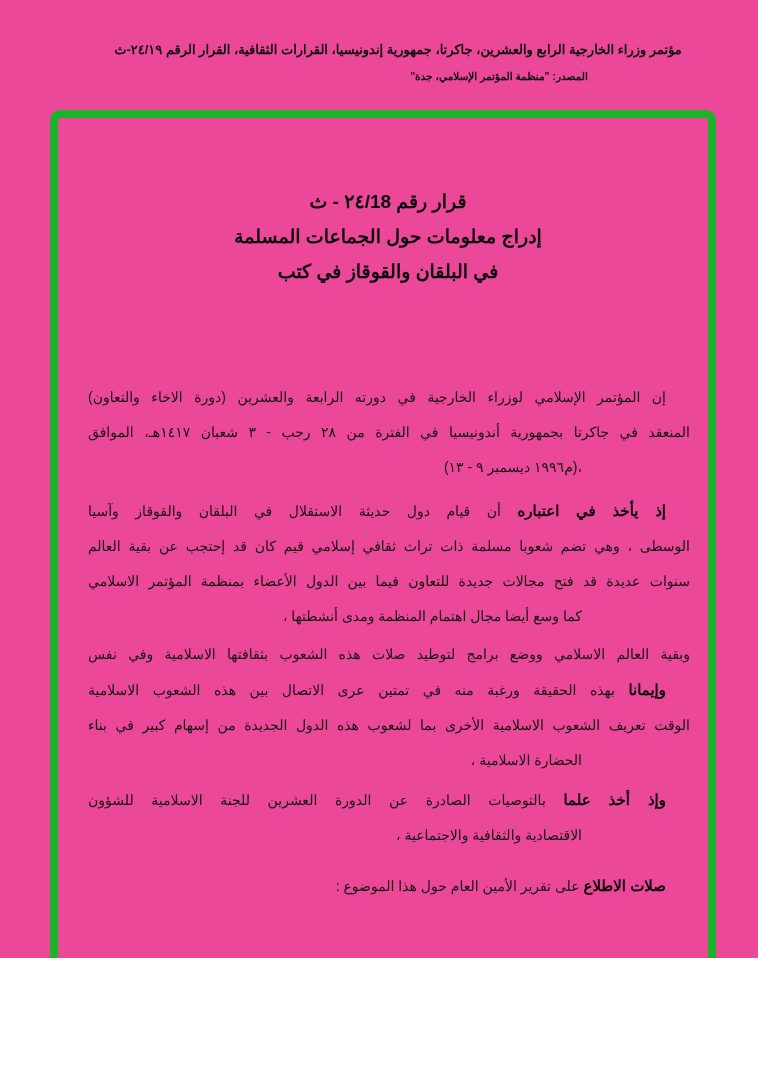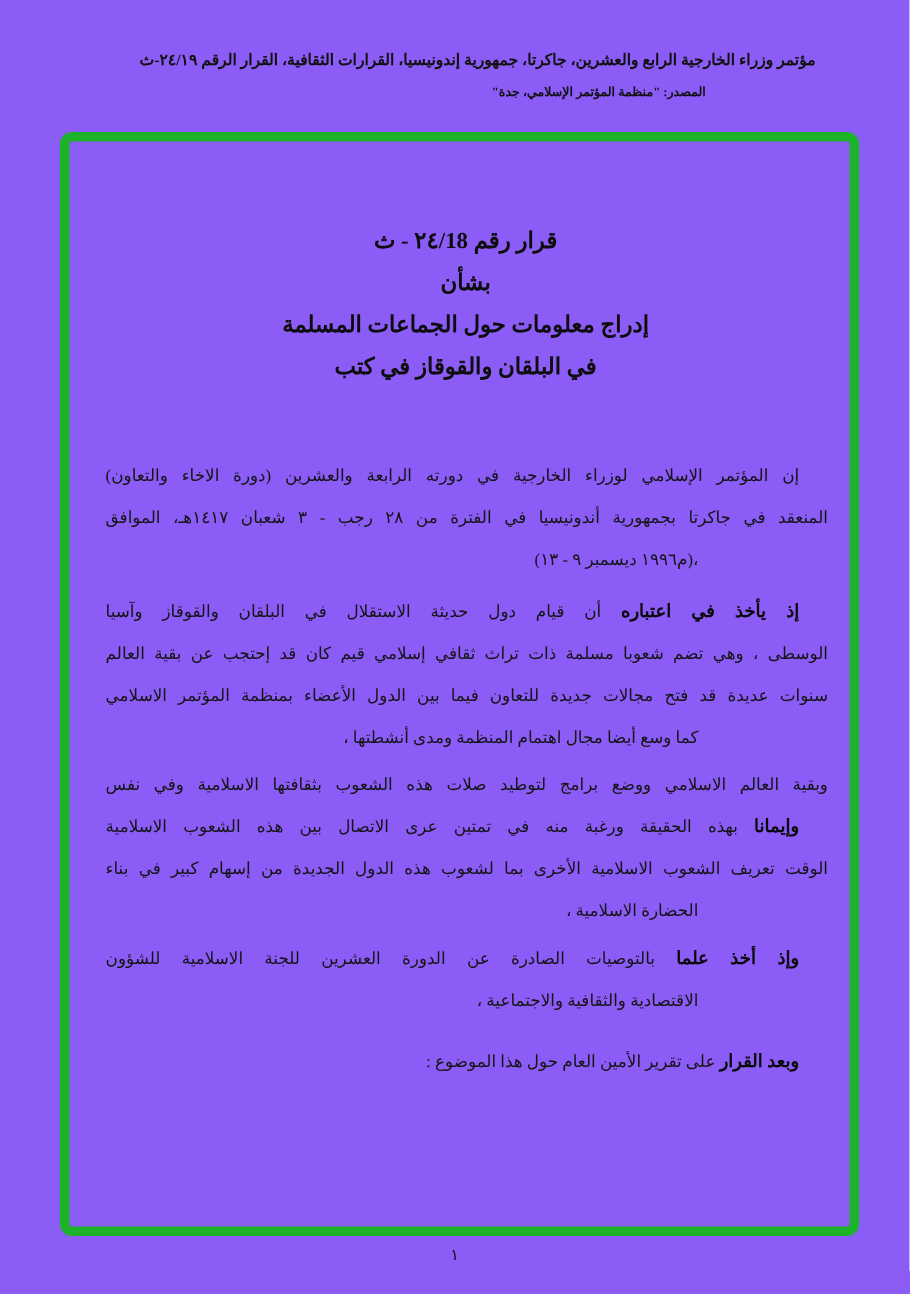--- a/index.html
+++ b/index.html
@@ -1,20 +1,20 @@
 <!DOCTYPE html>
 <html lang="ar"><head>
 <meta charset="utf-8">
 <style>
   html,body{margin:0;padding:0;background:#ffffff;}
   .page{
     position:relative;
-    width:758px;height:1078px;
-    background:#8b5cf6;
-    font-family:Liberation Serif, serif;
+    width:758px;height:958px;
+    background:#ec4899;
+    font-family:Liberation Sans, sans-serif;
     color:#161616;
     overflow:hidden;
   }
   
   .hdr-citation{
     position:absolute;top:42px;left:46px;right:8px;
     direction:rtl;text-align:center;
     font-size:13px;font-weight:bold;white-space:nowrap;
     color:#111;
   }
@@ -81,21 +81,20 @@
 <div class="page">
 
   <div class="hdr-citation">مؤتمر وزراء الخارجية الرابع والعشرين، جاكرتا، جمهورية إندونيسيا، القرارات الثقافية، القرار الرقم ٢٤/١٩-ث</div>
 
   <div class="hdr-source">المصدر:  "منظمة المؤتمر الإسلامي، جدة"</div>
 
   <div class="frame"></div>
 
   <div class="title-block">
     <div>قرار رقم ٢٤/18 - ث</div>
-    <div>بشأن</div>
     <div>إدراج معلومات حول الجماعات المسلمة</div>
     <div>في البلقان والقوقاز في كتب</div>
   </div>
 
   <div class="para p1">
     <div class="line firstline">إن المؤتمر الإسلامي لوزراء الخارجية في دورته الرابعة والعشرين  (دورة الاخاء والتعاون)</div>
     <div class="line">المنعقد في جاكرتا بجمهورية أندونيسيا في الفترة من ٢٨ رجب - ٣ شعبان ١٤١٧هـ، الموافق</div>
     <div class="line lastline"><span dir="ltr">(٩ - ١٣ ‎ديسمبر‎ ١٩٩٦‎م‎)،</span></div>
   </div>
 
@@ -112,18 +111,18 @@
     <div class="line">الوقت تعريف الشعوب الاسلامية الأخرى بما لشعوب هذه الدول الجديدة من إسهام كبير في بناء</div>
     <div class="line lastline">الحضارة الاسلامية ،</div>
   </div>
 
   <div class="para p4">
     <div class="line firstline"><span class="lead">وإذ أخذ علما</span><span> بالتوصيات الصادرة عن الدورة العشرين للجنة الاسلامية للشؤون</span></div>
     <div class="line lastline">الاقتصادية والثقافية والاجتماعية ،</div>
   </div>
 
   <div class="para p5">
-    <div class="freeline"><span class="lead">وبعد القرار</span><span> على تقرير الأمين العام حول هذا الموضوع :</span></div>
+    <div class="freeline"><span class="lead">صلات الاطلاع</span><span> على تقرير الأمين العام حول هذا الموضوع :</span></div>
   </div>
 
   <div class="page-num">١</div>
 
 </div>
 
 </body></html>

